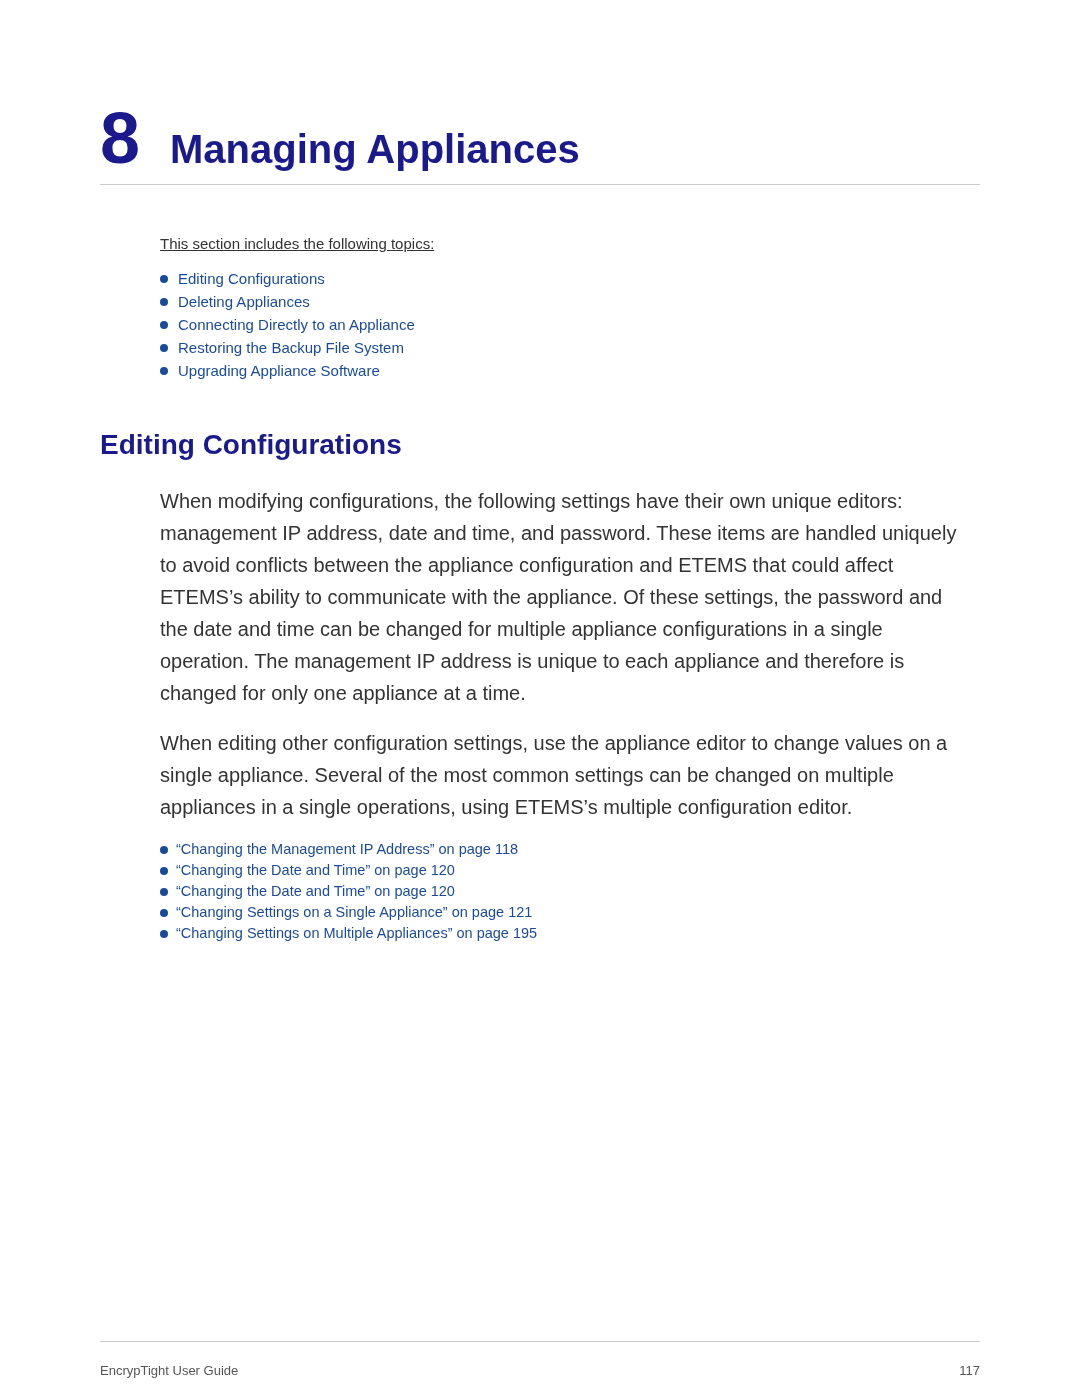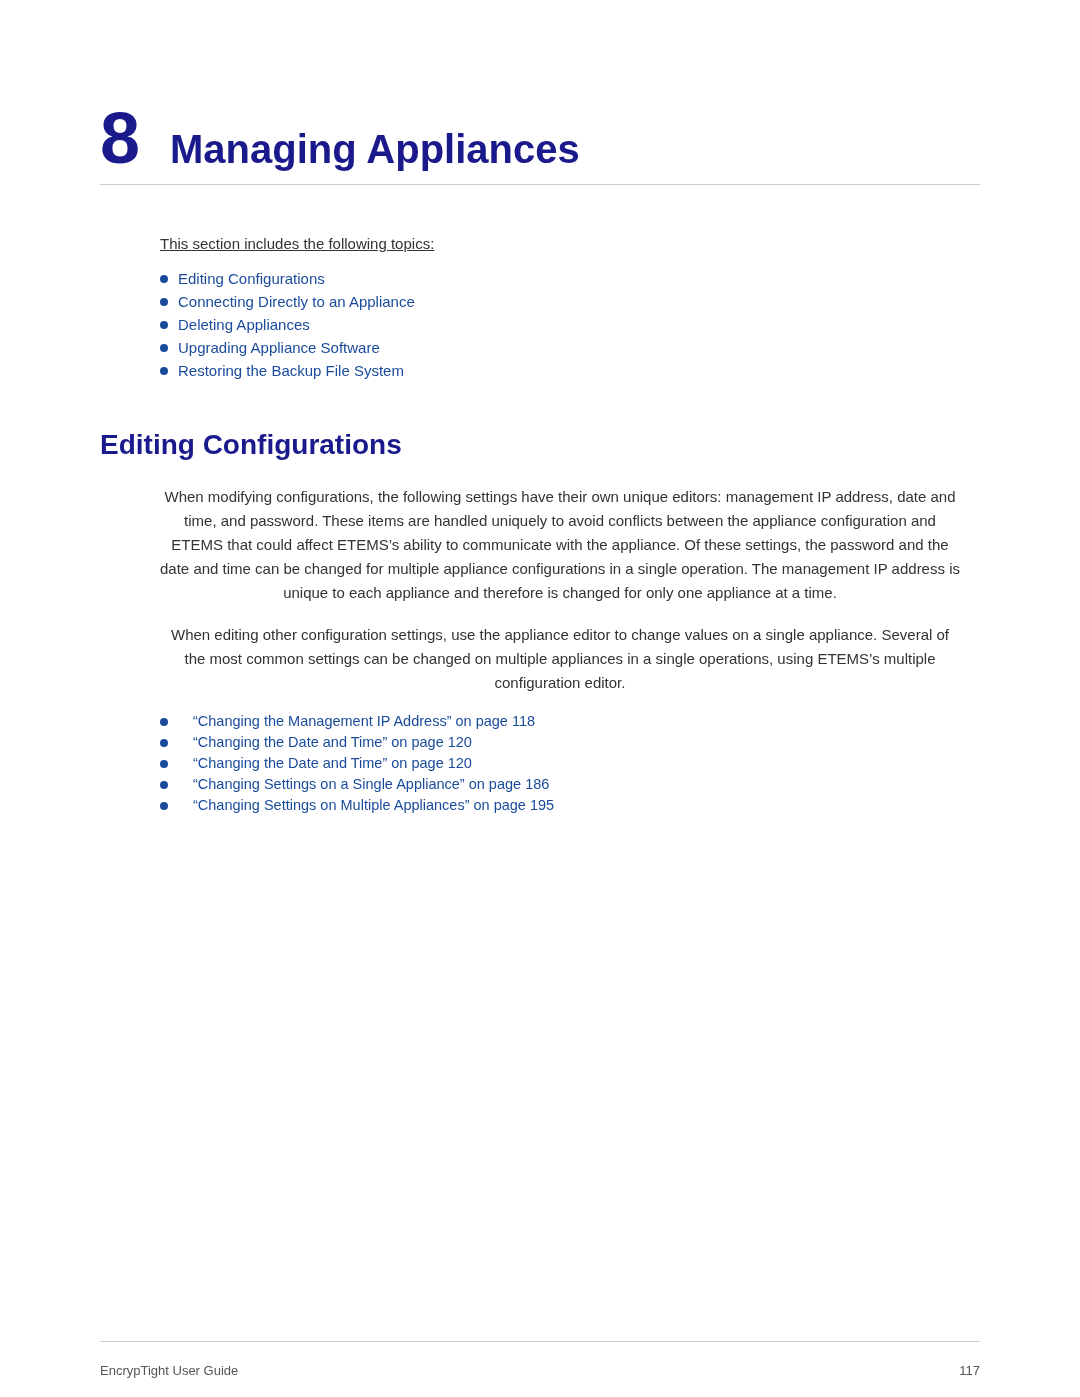--- a/index.html
+++ b/index.html
@@ -86,47 +86,46 @@
     }
 
     .section-title {
       font-size: 28px;
       font-weight: bold;
       color: #1a1a8c;
       margin-bottom: 24px;
     }
 
     .body-text {
-      font-size: 15px;
+      font-size: 20px;
       color: #333333;
       line-height: 1.6;
       margin-left: 60px;
       margin-right: 20px;
       margin-bottom: 18px;
-      text-align: center;
     }
 
     .related-topics-label {
       font-size: 14.5px;
       font-weight: bold;
       color: #000000;
       margin-left: 60px;
       margin-bottom: 10px;
     }
 
     .related-list {
       list-style: none;
       margin-left: 60px;
       margin-bottom: 30px;
     }
 
     .related-list li {
       display: flex;
       align-items: flex-start;
-      gap: 25px;
+      gap: 8px;
       margin-bottom: 5px;
       font-size: 14.5px;
     }
 
     .related-list .bullet-icon {
       margin-top: 5px;
     }
 
     .related-link {
       color: #1a4b9b;
@@ -170,33 +169,33 @@
 
   <p class="intro-text">This section includes the following topics:</p>
 
   <ul class="toc-list">
     <li>
       <span class="bullet-icon"></span>
       <a class="toc-link" href="#">Editing Configurations</a>
     </li>
     <li>
       <span class="bullet-icon"></span>
+      <a class="toc-link" href="#">Deleting Appliances</a>
+    </li>
+    <li>
+      <span class="bullet-icon"></span>
       <a class="toc-link" href="#">Connecting Directly to an Appliance</a>
     </li>
     <li>
       <span class="bullet-icon"></span>
-      <a class="toc-link" href="#">Deleting Appliances</a>
+      <a class="toc-link" href="#">Restoring the Backup File System</a>
     </li>
     <li>
       <span class="bullet-icon"></span>
       <a class="toc-link" href="#">Upgrading Appliance Software</a>
-    </li>
-    <li>
-      <span class="bullet-icon"></span>
-      <a class="toc-link" href="#">Restoring the Backup File System</a>
     </li>
   </ul>
 
   <div>
     <h2 class="section-title">Editing Configurations</h2>
 
     <p class="body-text">When modifying configurations, the following settings have their own unique editors: management IP address, date and time, and password. These items are handled uniquely to avoid conflicts between the appliance configuration and ETEMS that could affect ETEMS’s ability to communicate with the appliance. Of these settings, the password and the date and time can be changed for multiple appliance configurations in a single operation. The management IP address is unique to each appliance and therefore is changed for only one appliance at a time.</p>
 
     <p class="body-text">When editing other configuration settings, use the appliance editor to change values on a single appliance. Several of the most common settings can be changed on multiple appliances in a single operations, using ETEMS’s multiple configuration editor.</p>
 
@@ -209,21 +208,21 @@
       <li>
         <span class="bullet-icon"></span>
         <a class="related-link" href="#">“Changing the Date and Time” on page 120</a>
       </li>
       <li>
         <span class="bullet-icon"></span>
         <a class="related-link" href="#">“Changing the Date and Time” on page 120</a>
       </li>
       <li>
         <span class="bullet-icon"></span>
-        <a class="related-link" href="#">“Changing Settings on a Single Appliance” on page 186</a>
+        <a class="related-link" href="#">“Changing Settings on a Single Appliance” on page 121</a>
       </li>
       <li>
         <span class="bullet-icon"></span>
         <a class="related-link" href="#">“Changing Settings on Multiple Appliances” on page 195</a>
       </li>
     </ul>
   </div>
 
 </div>
 

